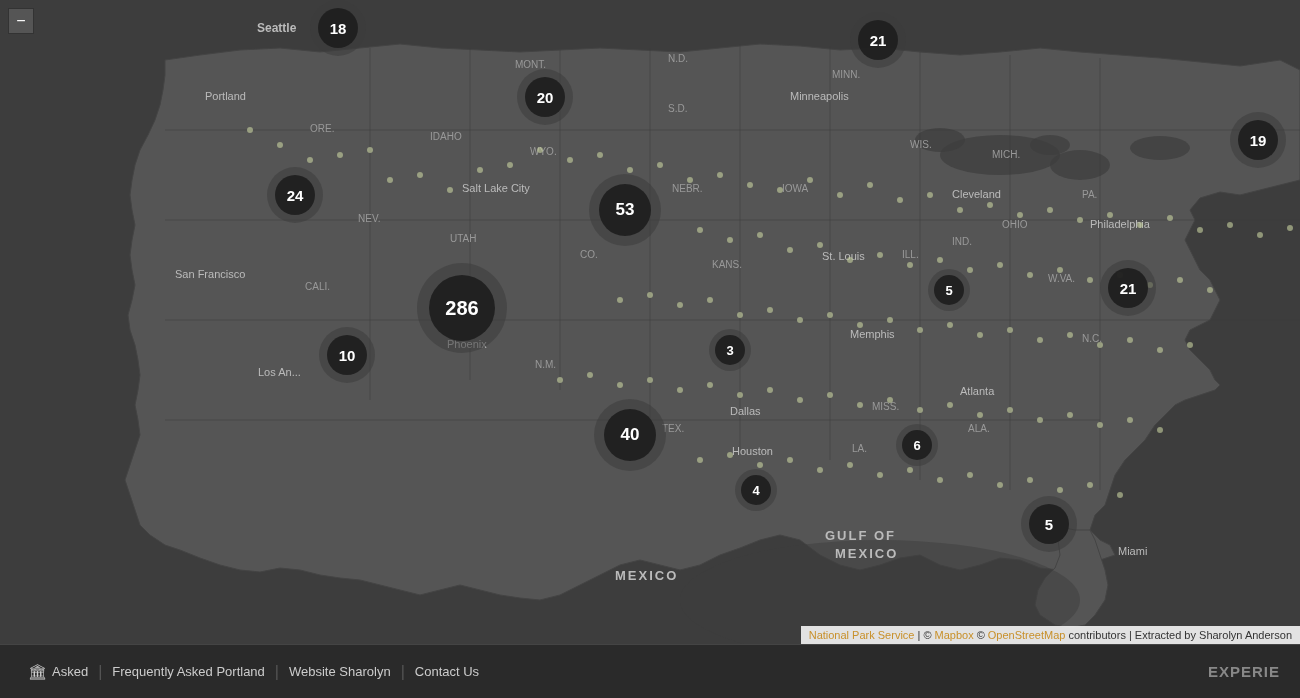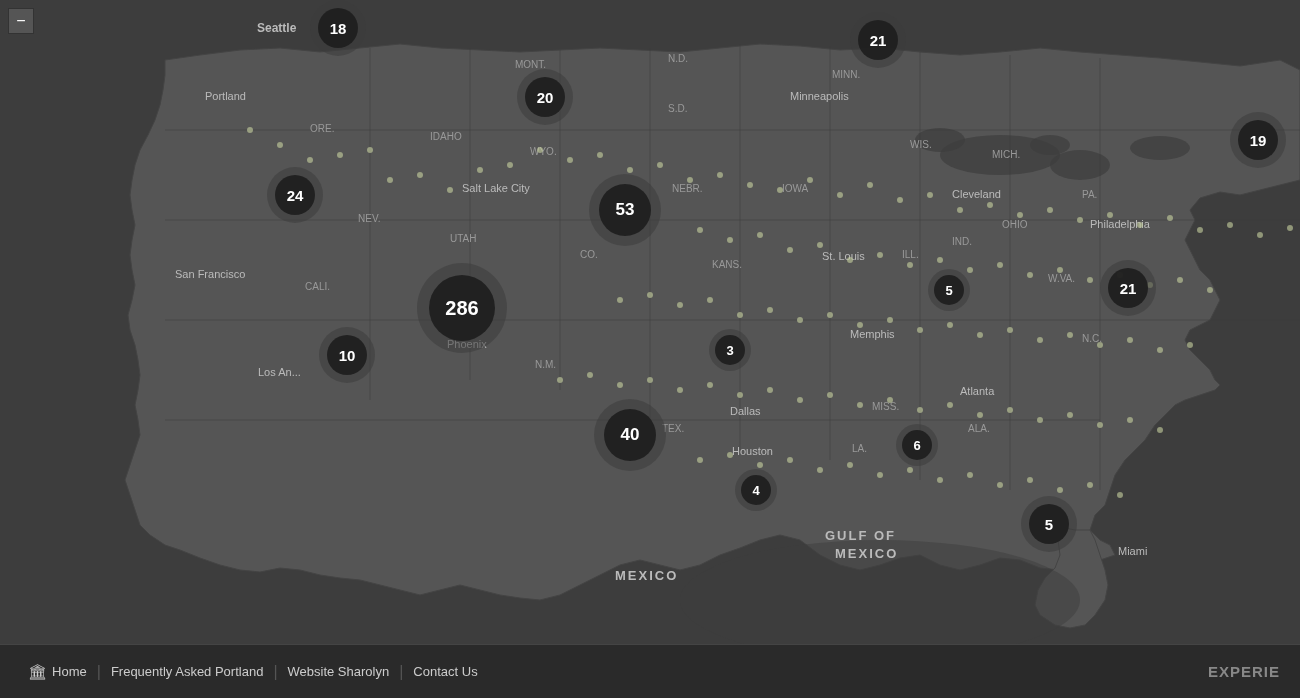--- a/index.html
+++ b/index.html
@@ -428,27 +428,35 @@
         <div class="cluster-outer">
           <div class="cluster-inner">5</div>
         </div>
       </div>
     </div>
 
   <div class="zoom-controls">
     <div class="zoom-btn">−</div>
   </div>
 
+  <div id="attribution">
+    <a>National Park Service</a>
+    <span> | © </span>
+    <a>Mapbox</a>
+    <span> © </span>
+    <a>OpenStreetMap</a>
+    <span>contributors | Extracted by Sharolyn Anderson</span>
+  </div>
 </div>
 
 <div id="footer">
   <nav class="footer-nav">
     <div class="footer-nav-item">
       <span class="footer-home-icon">🏛</span>
-      <span>Home</span>
+      <span>Asked</span>
     </div>
     <span class="footer-sep">|</span>
     <div class="footer-nav-item">
       <span>Frequently Asked Portland</span>
     </div>
     <span class="footer-sep">|</span>
     <div class="footer-nav-item">
       <span>Website Sharolyn</span>
     </div>
     <span class="footer-sep">|</span>

